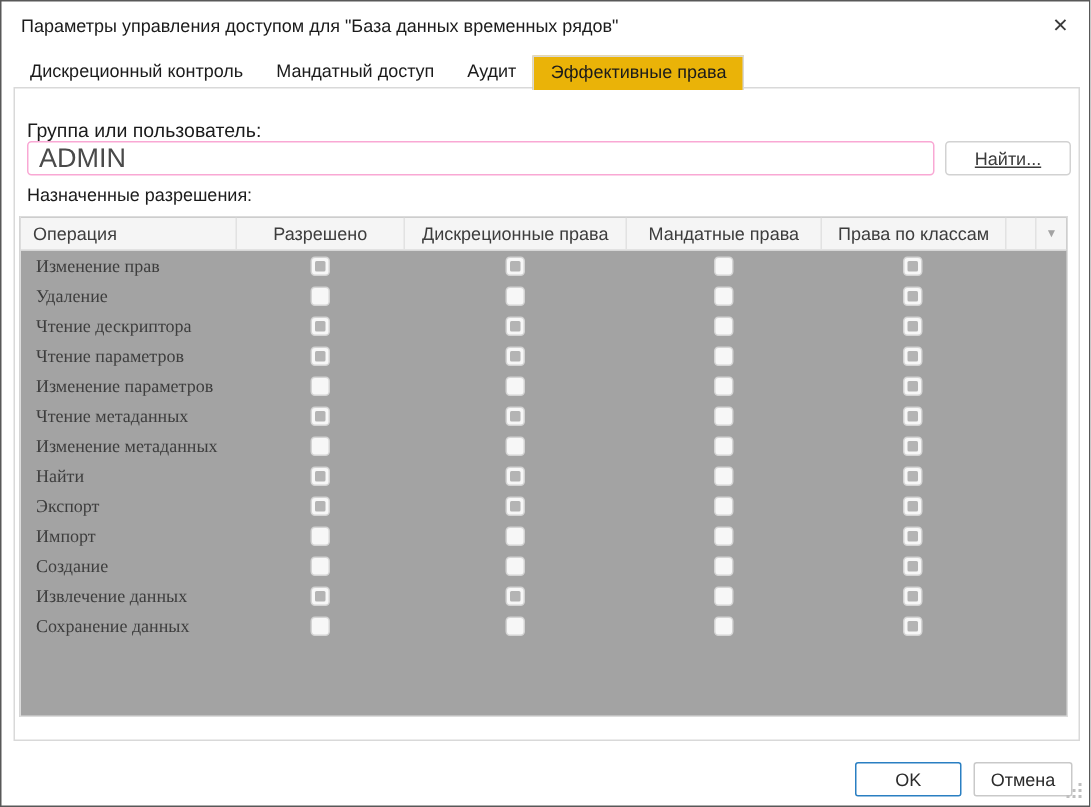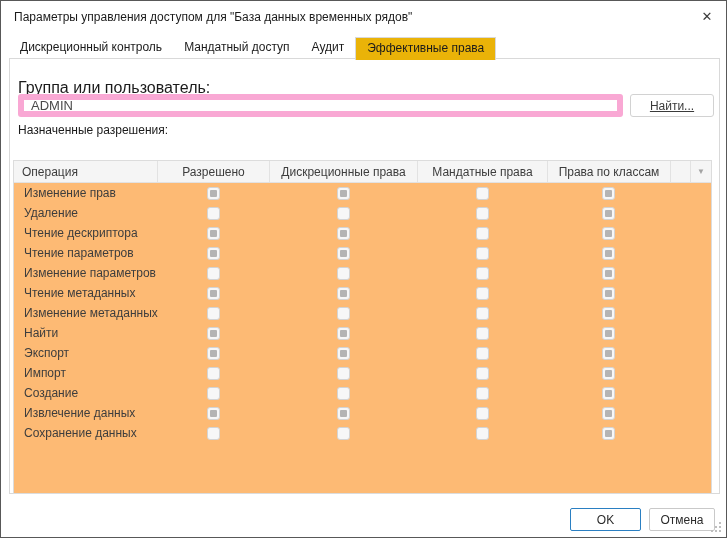--- a/index.html
+++ b/index.html
@@ -15,48 +15,48 @@
 
   .tabbar { position:absolute; left:8px; top:36px; display:flex; z-index:3; }
   .tab { height:21px; line-height:21px; padding:0 11px; font-size:12px; color:#1b1b1b;
          white-space:nowrap; cursor:pointer; }
   .tab.active { background:#eab308; border:1px solid #d9d9d9; border-bottom:none;
                 height:22px; line-height:21px; }
 
   .panel { position:absolute; left:8px; top:57px; width:711px; height:436px;
            box-sizing:border-box; border:1px solid #d9d9d9; background:#ffffff; z-index:1; }
 
-  .group-label { position:absolute; left:8px; top:20px; font-size:16px; color:#1b1b1b; }
+  .group-label { position:absolute; left:8px; top:20px; font-size:13px; color:#1b1b1b; }
   .group-input { position:absolute; left:8px; top:35px; width:605px; height:23px;
-                 box-sizing:border-box; border:6px solid #f9a8d4; border-radius:3px;
-                 font-family:inherit; font-size:13px; color:#4a4a4a; padding:0 0 0 7px; outline:none; }
+                 box-sizing:border-box; border:1px solid #f9a8d4; border-radius:3px;
+                 font-family:inherit; font-size:18px; color:#4a4a4a; padding:0 0 0 7px; outline:none; }
   .find-btn { position:absolute; right:5px; top:35px; width:84px; height:23px;
               box-sizing:border-box; background:#fff; border:1px solid #d2d2d2; border-radius:3px;
               font-family:inherit; font-size:12px; color:#3a3a3a; cursor:pointer;text-decoration:underline; }
 
   .perms-label { position:absolute; left:8px; top:64px; font-size:12px; color:#1b1b1b; }
 
-  .table { position:absolute; left:3px; top:101px; width:699px; height:334px;
-           box-sizing:border-box; border:1px solid #dcdcdc; background:#fdba74; overflow:hidden; }
+  .table { position:absolute; left:3px; top:85px; width:699px; height:334px;
+           box-sizing:border-box; border:1px solid #dcdcdc; background:#a3a3a3; overflow:hidden; }
   .thead { display:flex; height:22px; background:#f5f5f5; border-bottom:1px solid #e2e2e2;
            box-sizing:border-box; }
   .hcell { box-sizing:border-box; font-size:12px; color:#3d3d3d; display:flex; align-items:center;
            justify-content:center; white-space:nowrap; height:100%; }
   .hcell + .hcell { border-left:1px solid #e2e2e2; }
   .c0 { width:143px; flex-shrink:0; }
   .c1 { width:112px; flex-shrink:0; }
   .c2 { width:148px; flex-shrink:0; }
   .c3 { width:130px; flex-shrink:0; }
   .c4 { width:123px; flex-shrink:0; }
   .c5 { width:20px;  flex-shrink:0; }
   .c6 { width:21px;  flex-shrink:0; }
   .hcell.c0 { justify-content:flex-start; padding-left:8px; }
   .hcell.c6 { color:#a3a3a3; font-size:8px; cursor:pointer; }
 
-  .trow { display:flex; height:20px; align-items:flex-end; }
+  .trow { display:flex; height:20px; align-items:flex-end;font-family:Liberation Serif, serif; }
   .cell { box-sizing:border-box; display:flex; align-items:center; height:100%; }
   .cell.op { width:143px; flex-shrink:0; padding-left:10px; font-size:12px; color:#3d3d3d;
              white-space:nowrap; overflow:visible; }
   .cell.cbc { justify-content:center; }
 
   .cb { width:13px; height:13px; box-sizing:border-box; border:1px solid #d4d4d4;
         border-radius:3px; background:#f7f7f7; position:relative; }
   .cb.filled::after { content:""; position:absolute; left:2px; top:2px; width:7px; height:7px;
         background:#b4b4b4; border-radius:1px; }
 

